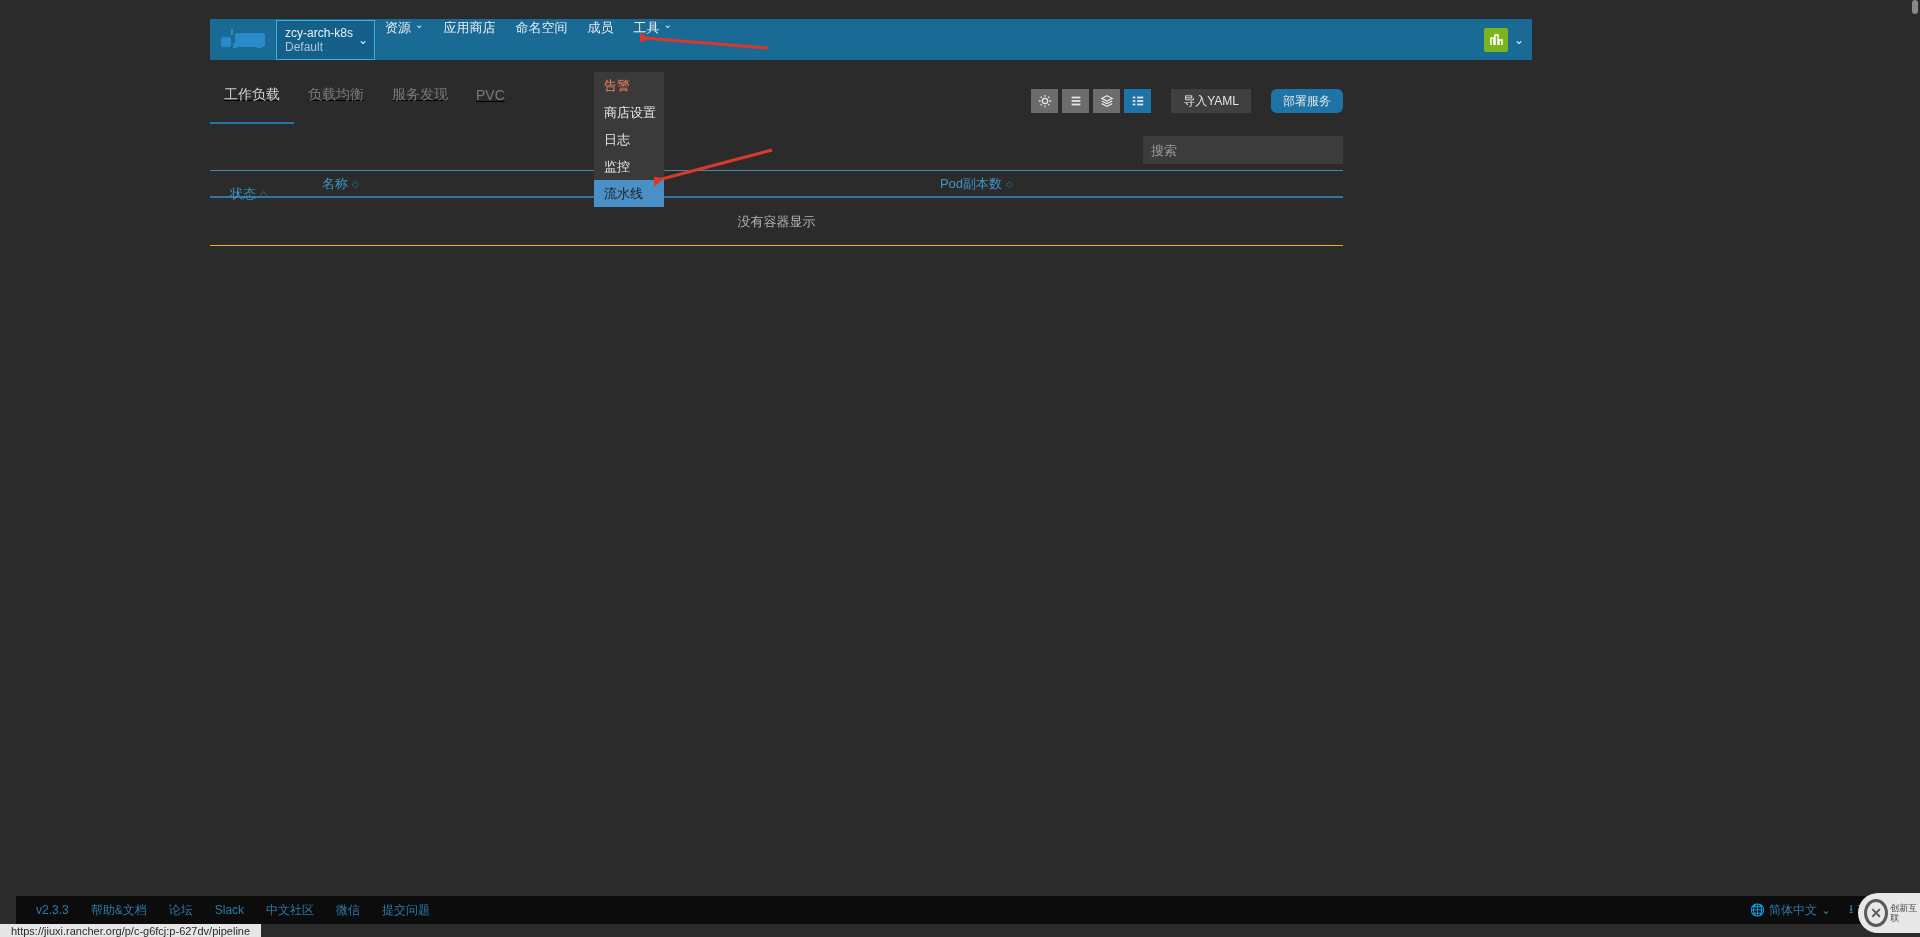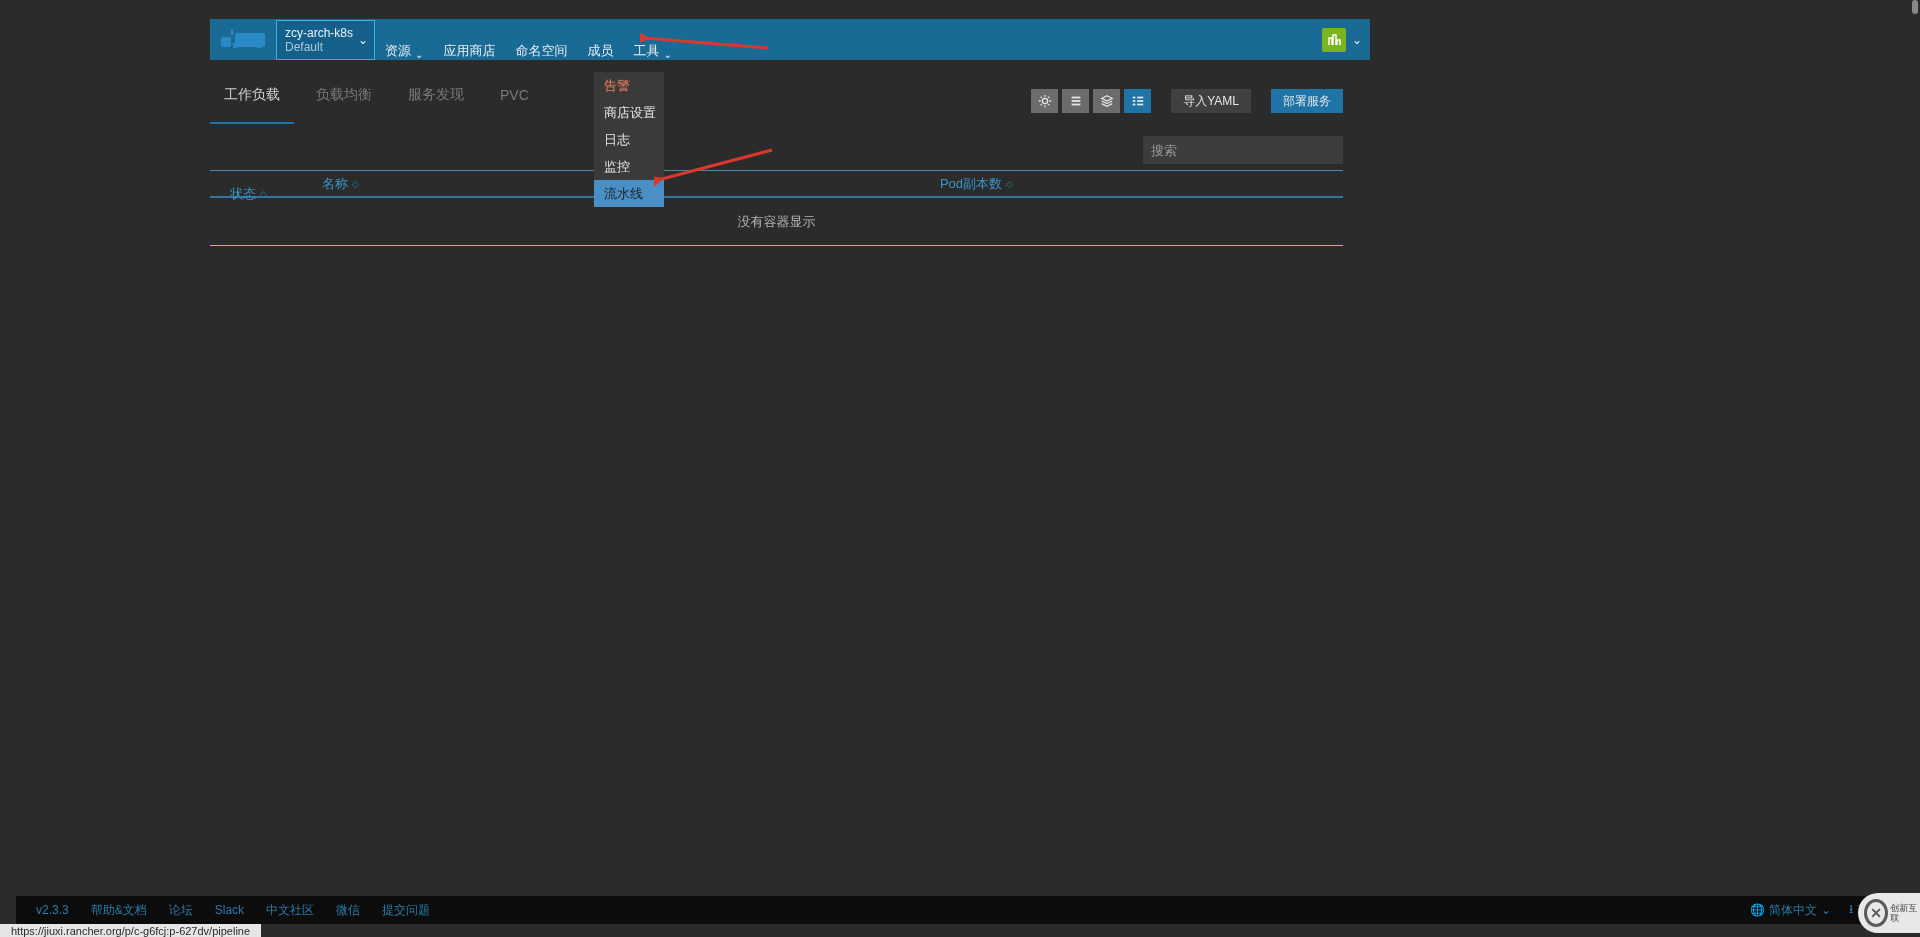--- a/index.html
+++ b/index.html
@@ -1,36 +1,36 @@
 <!DOCTYPE html>
 <html><head>
 <meta charset="utf-8">
 <style>
 * { margin: 0; padding: 0; box-sizing: border-box; font-family: -apple-system, "Helvetica Neue", Arial, sans-serif; }
 body { background: #2b2b2b; width: 1920px; height: 937px; position: relative; overflow: hidden; }
 
 
 .topbar {
-  position: absolute; left: 210px; top: 19px; width: 1160px; height: 41px;
+  position: absolute; left: 210px; top: 19px; width: 1322px; height: 41px;
   background: #1a6a96; display: flex; align-items: center; color: #fff;
 }
 .logo-box { width: 66px; height: 41px; display: flex; align-items: center; justify-content: center; }
 .rancher-cow { width: 44px; height: 22px; fill: #2a8ac7; }
 
 .project-selector {
   height: 40px; border: 1px solid #3eaedc; width: 99px; margin-left: 0;
   display: flex; flex-direction: column; justify-content: center; padding: 0 6px 0 8px;
   position: relative; background: #15608a;
 }
 .project-selector .name { font-size: 12px; color: #e8f2f8; line-height: 14px; }
 .project-selector .env  { font-size: 12px; color: #a9c6d6; line-height: 14px; }
 .project-selector .chev { position: absolute; right: 6px; top: 50%; transform: translateY(-50%); font-size: 12px; color: #dfeaf0; }
 
 .nav-item {
-  height: 41px; display: flex; align-items: flex-end; padding: 0 10px;
+  height: 41px; display: flex; align-items: flex-start; padding: 0 10px;
   font-size: 13px; color: #e7eef3; gap: 4px; cursor: pointer;
 }
 .nav-item .chev { font-size: 10px; }
 
 .topbar-right { margin-left: auto; display: flex; align-items: center; height: 41px; padding-right: 8px; }
 .user-tile { width: 24px; height: 24px; background: #7ab51d;
   display:flex;align-items:center;justify-content:center;color:#fff;font-weight:bold;font-size:14px;
   border-radius:2px;
 }
 .user-chev { color: #dfeaf0; font-size: 12px; margin-left: 6px; }
@@ -48,39 +48,39 @@
 .dropdown .dd-item:first-child { color: #f08060; }
 
 
 .arrow { position: absolute; z-index: 6; }
 
 
 .sub-row {
   position: absolute; left: 210px; top: 78px; width: 1133px; height: 46px;
   display: flex; align-items: center;
 }
-.subtabs { display: flex; height: 46px; align-items: flex-start; gap: 8px; }
+.subtabs { display: flex; height: 46px; align-items: flex-start; gap: 0; text-decoration: underline; }
 .subtab {
   font-size: 14px; color: #7a7a7a; padding: 0 14px 10px; height: 46px;
   display: flex; align-items: center; cursor: pointer; border-bottom: 2px solid transparent;
 }
 .subtab.active { color: #d0d0d0; border-bottom: 2px solid #1e74a7; }
 
 .sub-right { margin-left: auto; display: flex; align-items: center; gap: 4px; }
 .icon-btn {
   width: 27px; height: 24px; background: #6c6c6c; display:flex;align-items:center;justify-content:center;
   cursor: pointer;
 }
 .icon-btn svg { width: 14px; height: 14px; fill: #e6e6e6; }
 .icon-btn.active { background: #1e74a7; }
 .text-btn {
   height: 24px; padding: 0 12px; display:flex;align-items:center; font-size: 12px;
   cursor: pointer; color: #e6e6e6; background: #404040;
 }
-.text-btn.primary { background: #1e74a7; }
+.text-btn.primary { background: #1e74a7; border-radius: 6px; }
 
 
 .search-row { position: absolute; left: 210px; top: 136px; width: 1133px; height: 28px; display:flex; }
 .search-row input {
   margin-left: auto; width: 200px; height: 28px; background: #3c3c3c; border: none;
   color: #c5c5c5; padding: 0 8px; font-size: 13px; outline: none;
 }
 .search-row input::placeholder { color: #9a9a9a; }
 
 

